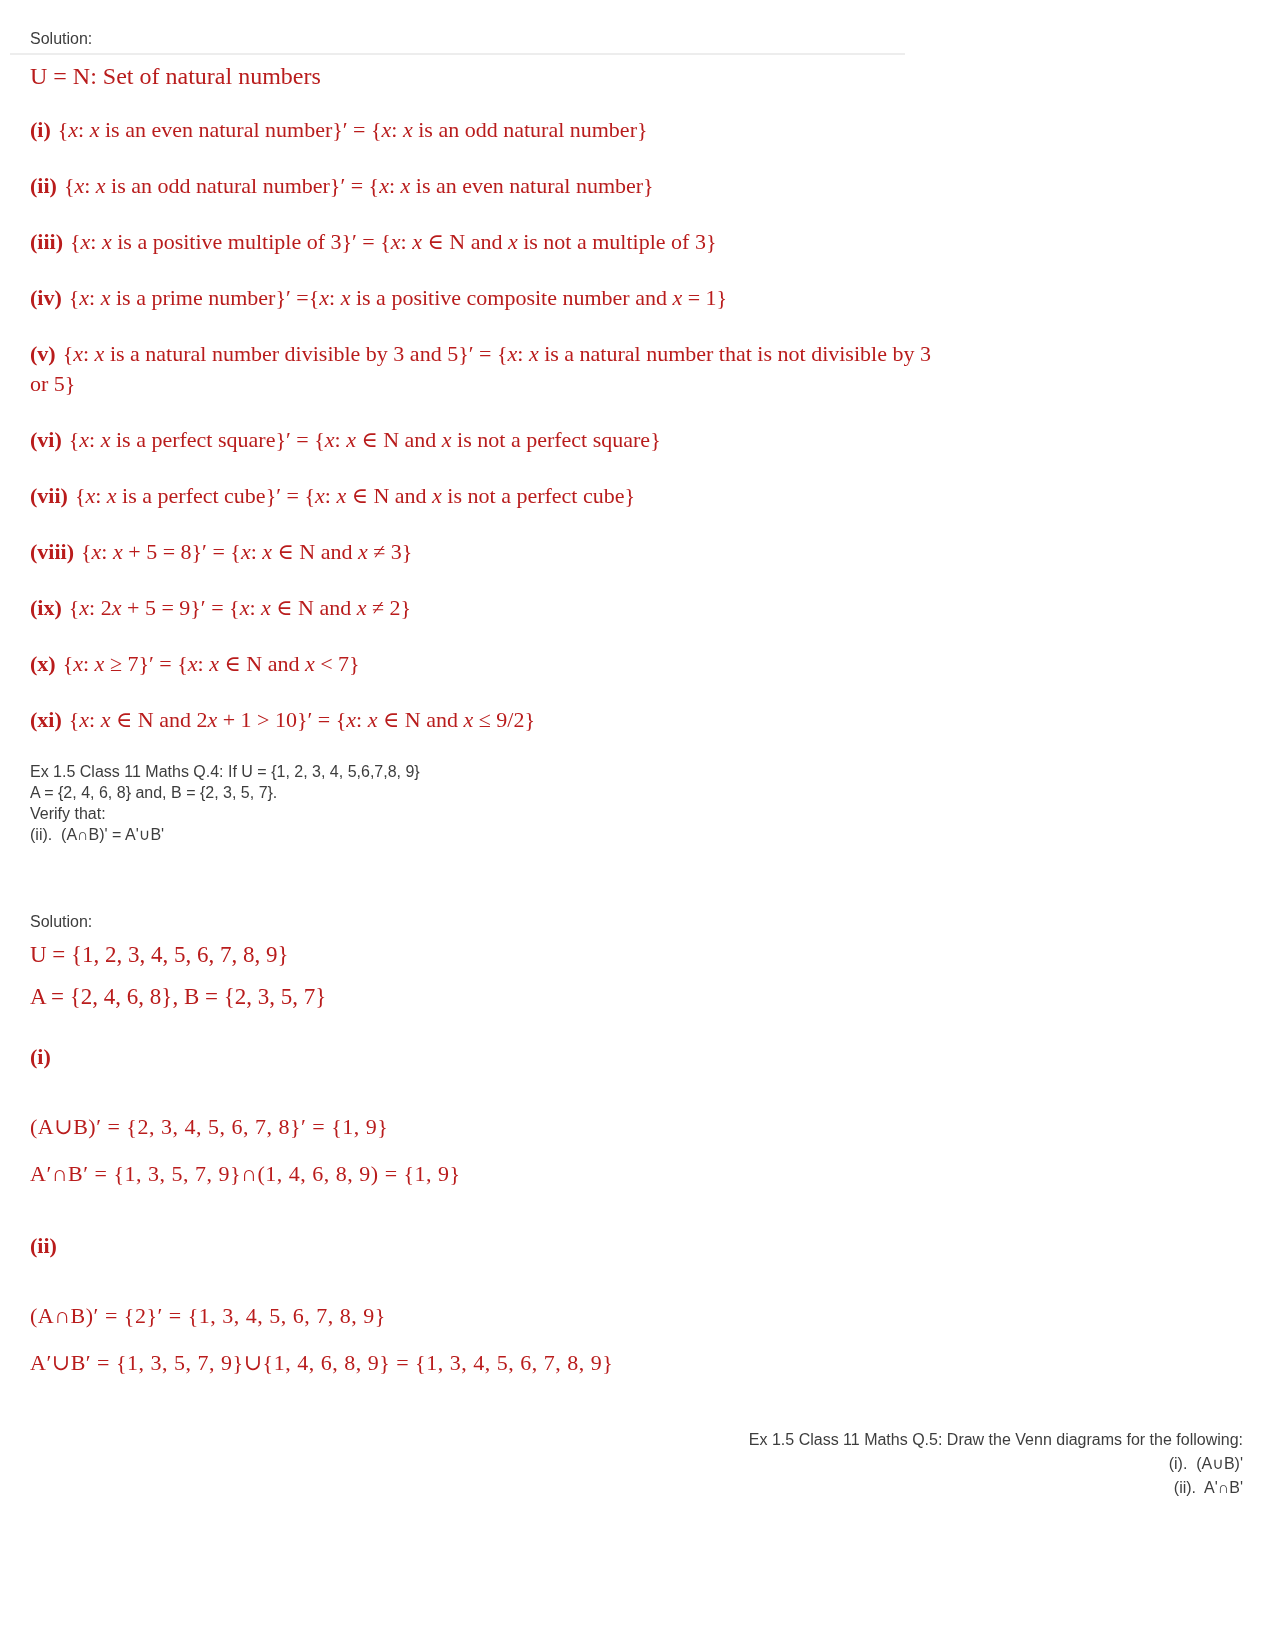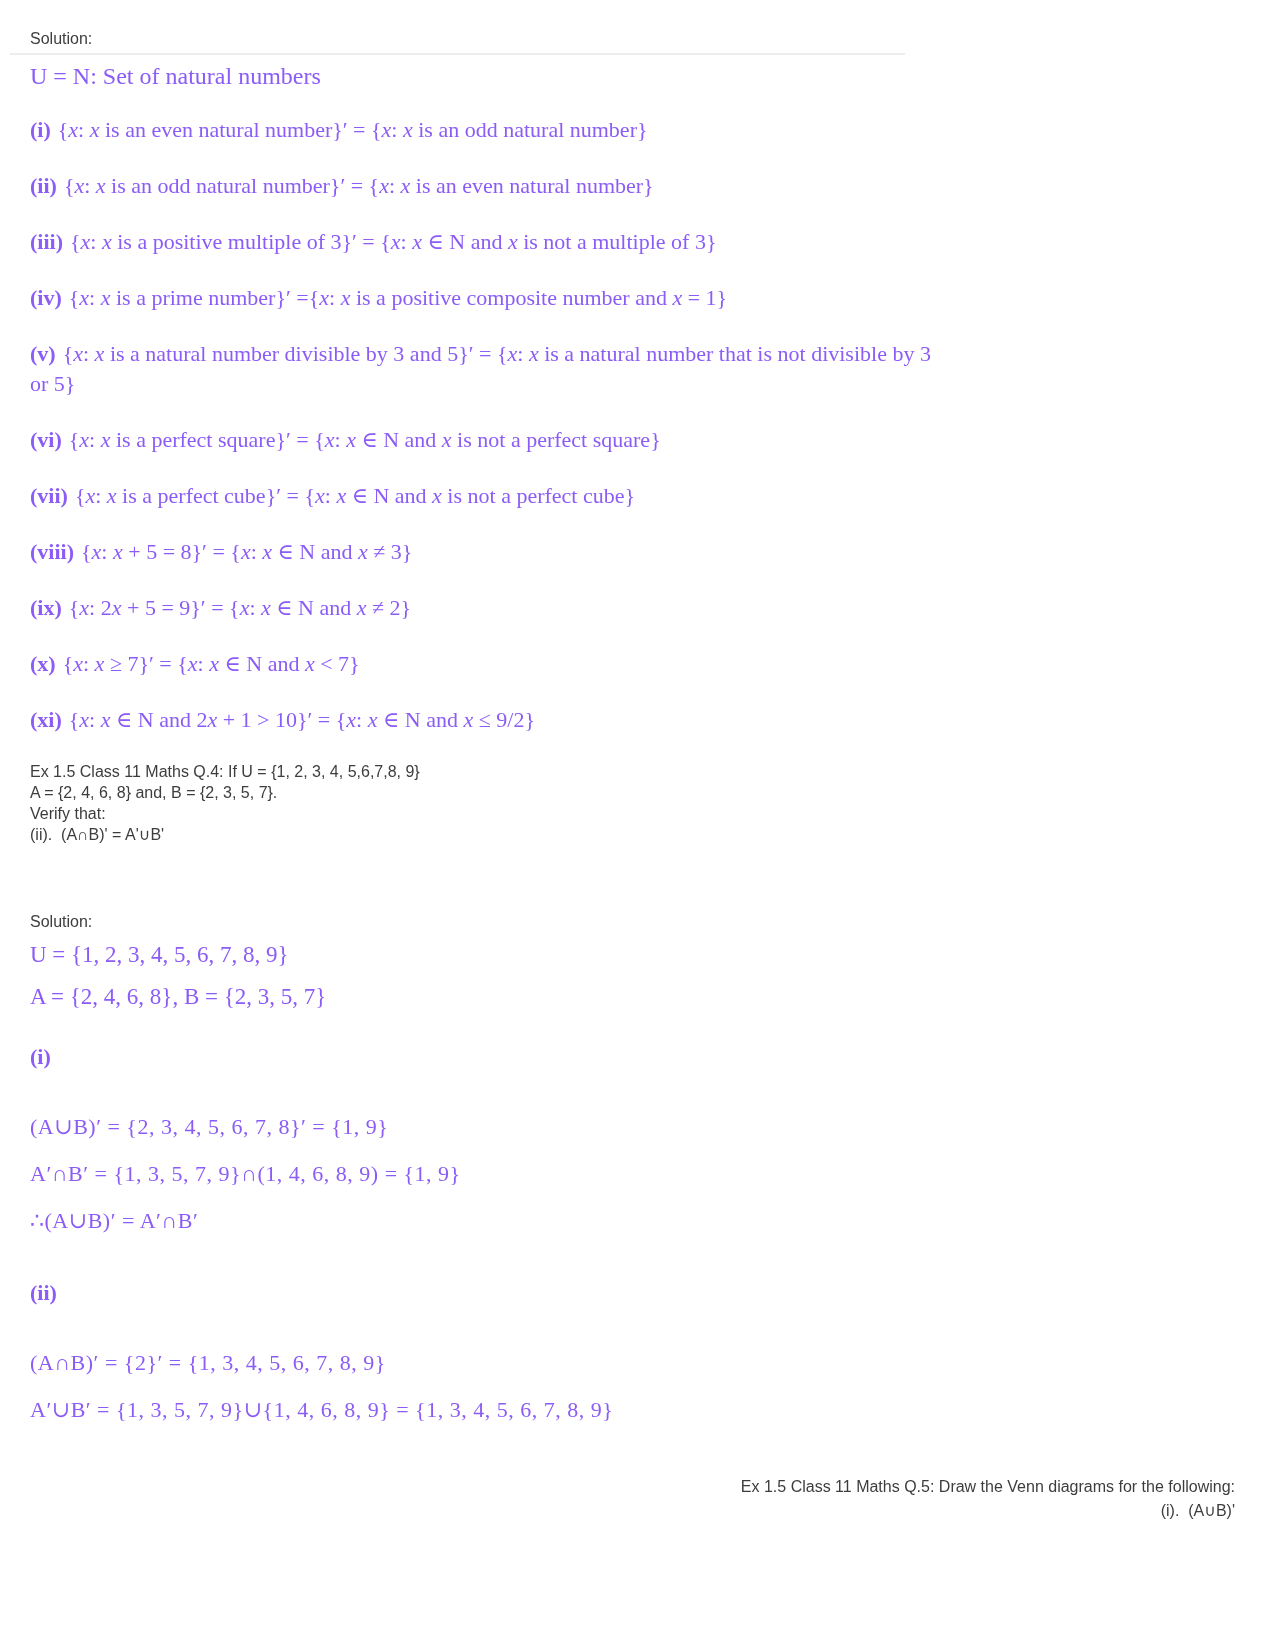--- a/index.html
+++ b/index.html
@@ -1,42 +1,42 @@
 <!DOCTYPE html>
 <html><head>
 <meta charset="utf-8">
 <style>
   html, body { margin: 0; padding: 0; background: #ffffff; }
   .page {
     position: relative;
     width: 1275px;
     height: 1634px;
     box-sizing: border-box;
-    padding: 28px 40px 0 30px;
+    padding: 28px 32px 0 30px;
     background: #ffffff;
     overflow: hidden;
   }
   .sans {
     font-family: "Liberation Sans", "DejaVu Sans", sans-serif;
     color: #3d3d3d;
     font-size: 16px;
     line-height: 21px;
   }
   .sol-label {
     margin: 0 0 4px 0;
   }
   .divider {
     height: 2px;
     background: #ededed;
     width: 895px;
     margin-left: -20px;
   }
   .ser {
     font-family: "Liberation Serif", "DejaVu Serif", serif;
-    color: #8b5cf6;
+    color: #b91c1c;
   }
   .universe1 {
     font-size: 24px;
     line-height: 32px;
     margin-top: 5px;
   }
   .items {
     margin-top: 23px;
   }
   .item {
@@ -139,27 +139,27 @@
 
   <div class="sans sol-label sol2-label">Solution:</div>
 
   <div class="ser universe2">U = {1, 2, 3, 4, 5, 6, 7, 8, 9}</div>
   <div class="ser sets-line">A = {2, 4, 6, 8}, B = {2, 3, 5, 7}</div>
 
   <div class="ser part-label">(i)</div>
   <div class="math-group">
     <div class="ser mathline">(A∪B)′ = {2, 3, 4, 5, 6, 7, 8}′ = {1, 9}</div>
     <div class="ser mathline">A′∩B′ = {1, 3, 5, 7, 9}∩(1, 4, 6, 8, 9) = {1, 9}</div>
-    <div class="ser mathline">∴(A∪B)′ = A′∩B′</div>
   </div>
 
   <div class="ser part-label second">(ii)</div>
   <div class="math-group">
     <div class="ser mathline">(A∩B)′ = {2}′ = {1, 3, 4, 5, 6, 7, 8, 9}</div>
     <div class="ser mathline">A′∪B′ = {1, 3, 5, 7, 9}∪{1, 4, 6, 8, 9} = {1, 3, 4, 5, 6, 7, 8, 9}</div>
   </div>
 
   <div class="sans q-block q5-block">
     <div class="q-line">Ex 1.5 Class 11 Maths Q.5: Draw the Venn diagrams for the following:</div>
     <div class="q-line">(i).&nbsp; (A∪B)'</div>
+    <div class="q-line">(ii).&nbsp; A'∩B'</div>
   </div>
 
 </div>
 
 </body></html>

